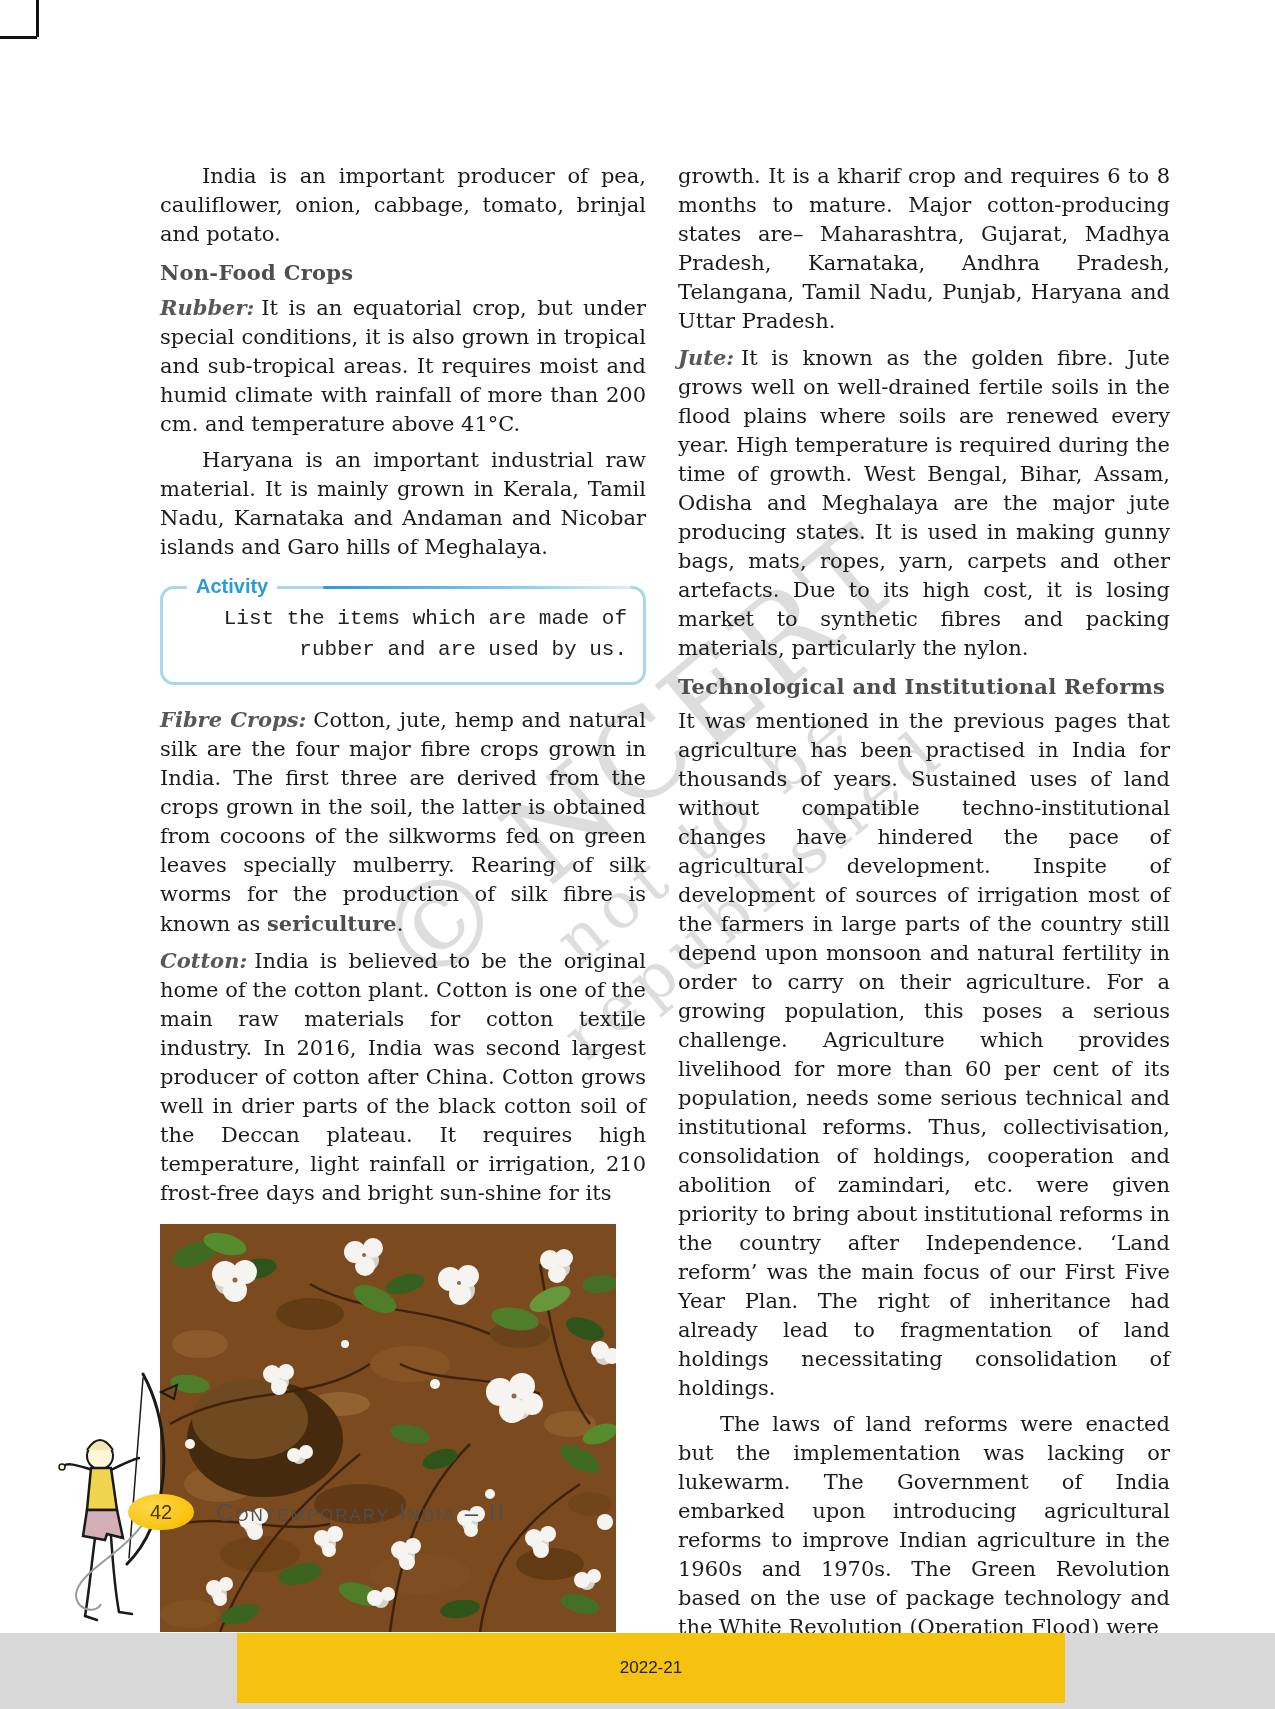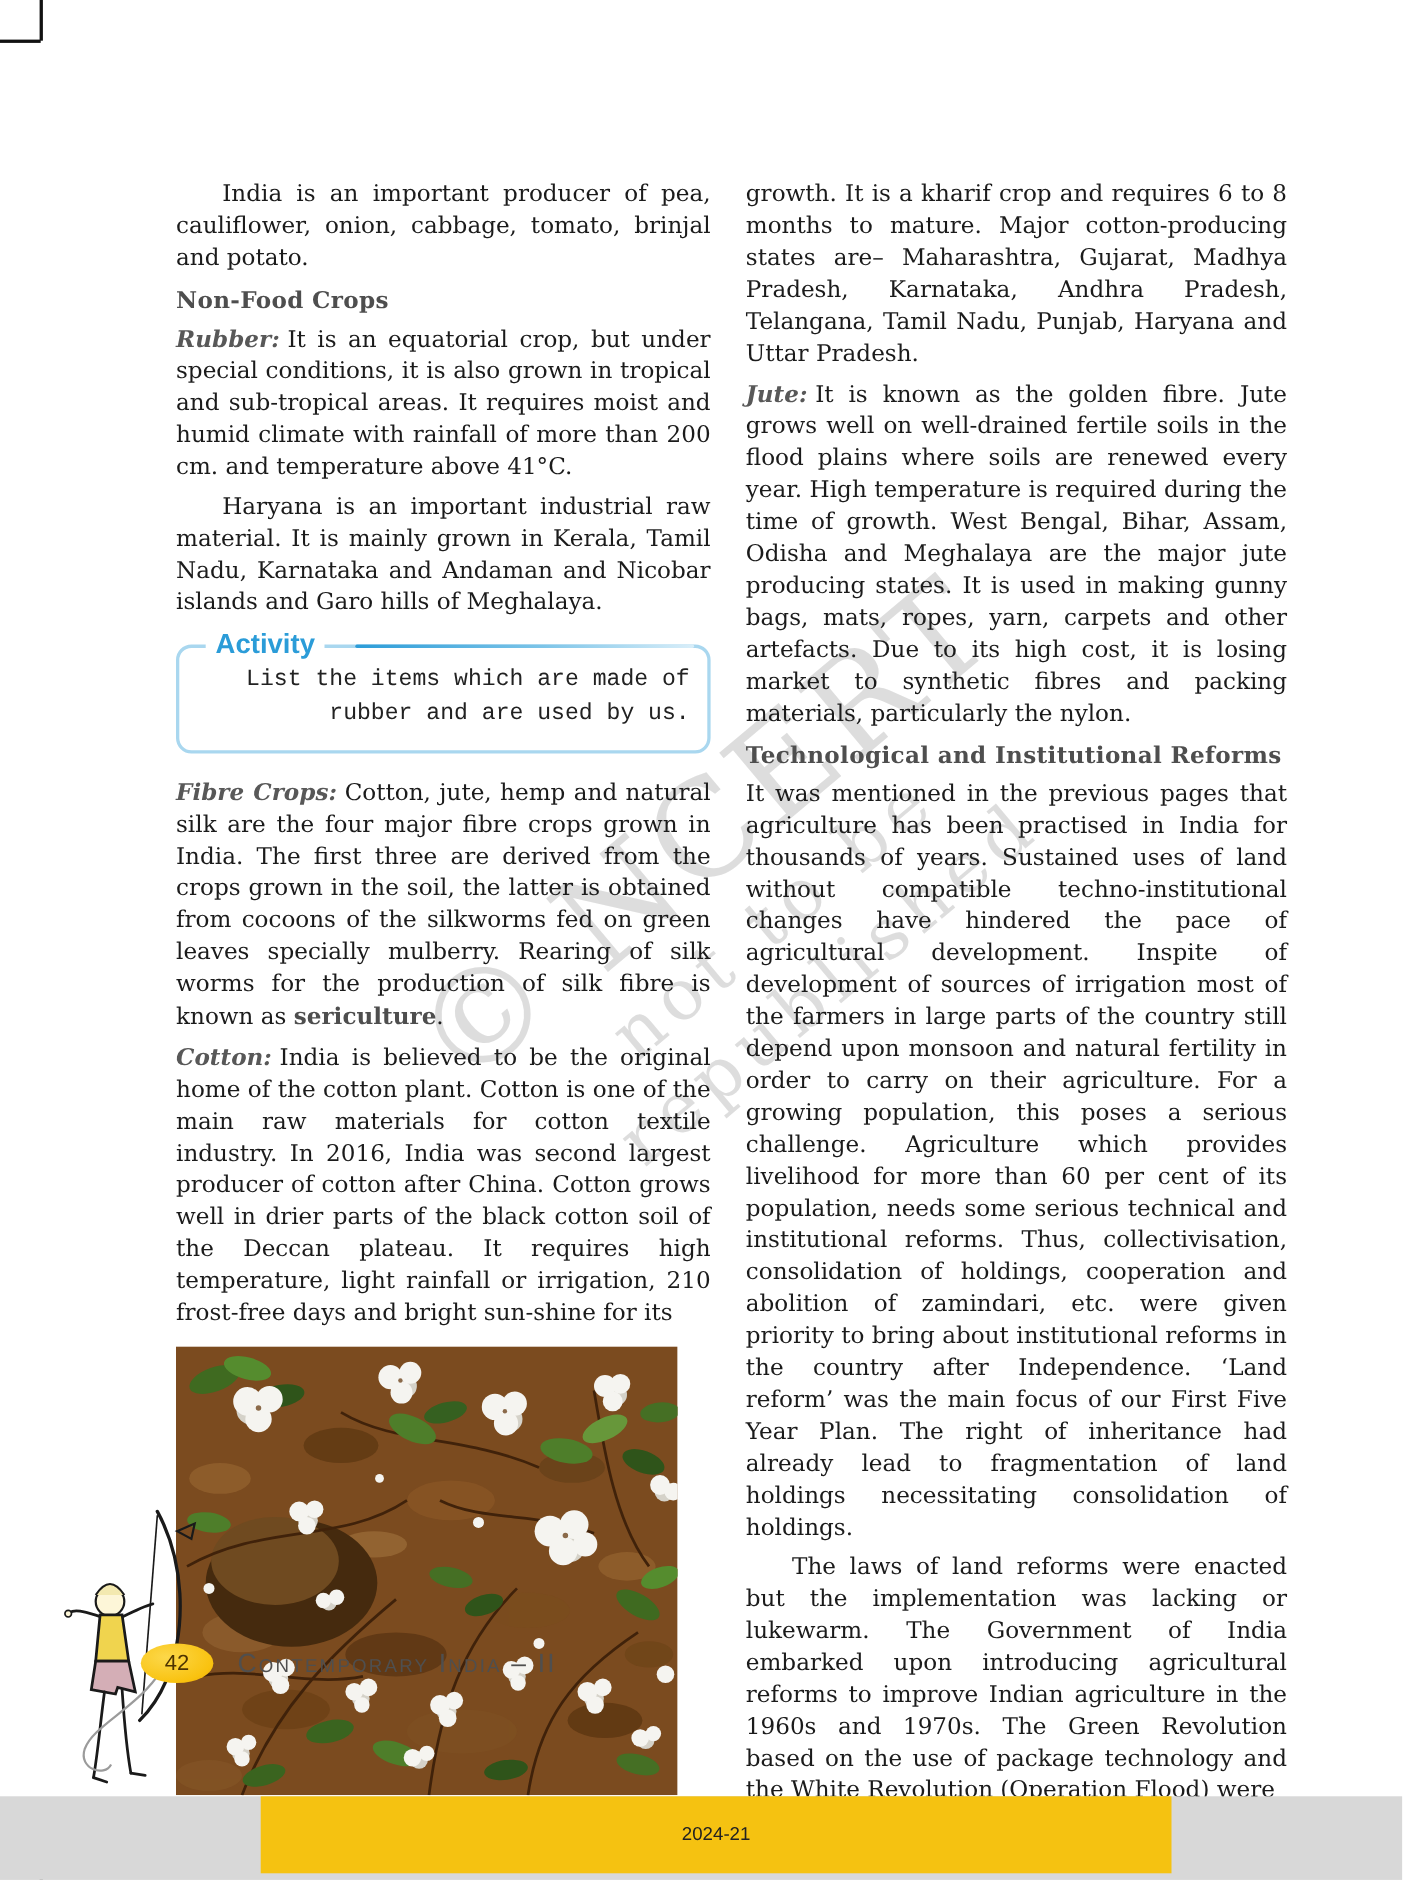--- a/index.html
+++ b/index.html
@@ -39,21 +39,21 @@
   }
   .lead{font-weight:bold;font-style:italic;color:#585858;margin-right:7px;}
   .boldterm{font-weight:bold;color:#4e4e4e;}
   
   .activity-box{
     position:relative;border:3px solid var(--activity-border);border-radius:14px;
     margin:24px 0 20px 0;padding:14px 16px 10px 20px;background:#fff;
   }
   .activity-label{
     position:absolute;top:-17px;left:24px;background:#fff;padding:0 9px;
-    font-family:"Liberation Sans", sans-serif;font-weight:bold;font-size:25px;
+    font-family:"Liberation Sans", sans-serif;font-weight:bold;font-size:20px;
     color:var(--activity-blue);
   }
   .activity-topline{
     position:absolute;top:-3px;left:160px;right:12px;height:3px;border-radius:2px;
     background:linear-gradient(to right,#2b9cd8 0%,#7cc4e8 55%,#d9eef9 100%);
   }
   .activity-text{
     font-family:Liberation Mono, monospace;font-size:21px;line-height:31px;
     color:#222;text-align:right;margin:0;
   }
@@ -326,16 +326,16 @@
     <path d="M92,150 C70,185 30,200 22,222 C16,240 40,248 46,236" stroke="#9b9b9b" stroke-width="2" fill="none"></path>
   </svg>
 
   <div class="page-badge">
     <span>42</span>
   </div>
   <div class="book-title">Contemporary India – II</div>
 
   <div class="bottom-strip"></div>
   <div class="bottom-bar">
-    <span>2024-21</span>
+    <span>2022-21</span>
   </div>
 
 </div>
 
 </body></html>

